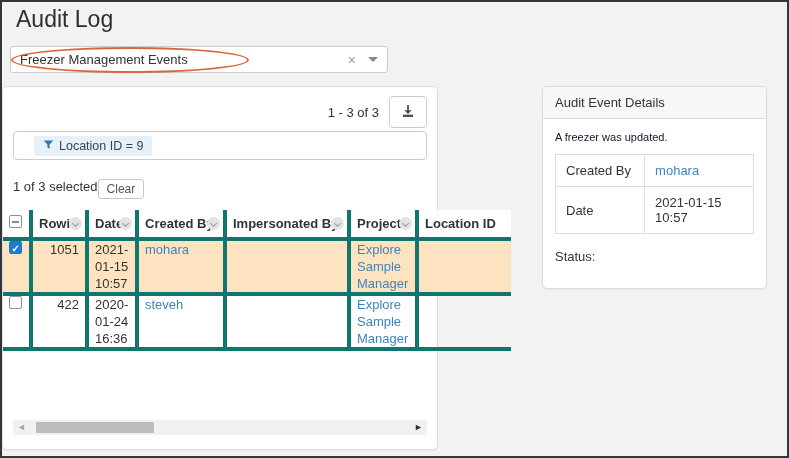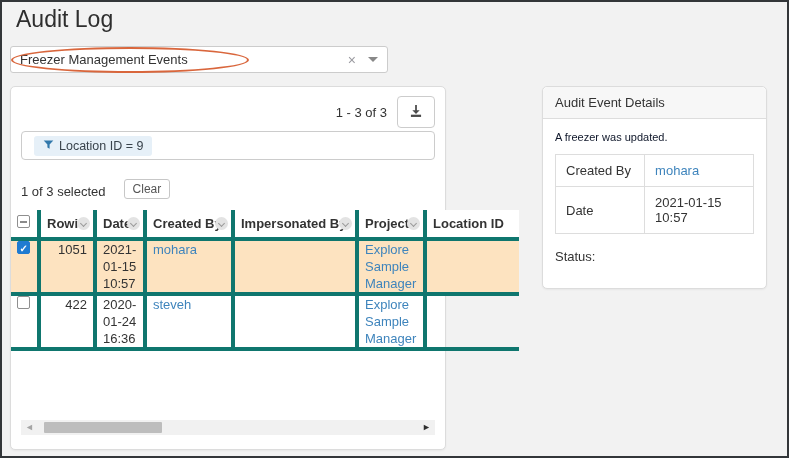--- a/index.html
+++ b/index.html
@@ -33,46 +33,46 @@
   .annotation-ellipse {
     position: absolute; left: 9px; top: 45px; width: 238px; height: 26px;
     border: 2.5px solid #d9663c; border-radius: 50%;
     pointer-events: none; z-index: 5;
   }
   
   .panel {
     position: absolute; background: #fff; border: 1px solid #dcdcdc;
     border-radius: 5px; box-shadow: 0 1px 2px rgba(0,0,0,.05);
   }
-  .grid-panel { left: 8px; top: 84px; width: 436px; height: 364px; }
+  .grid-panel { left: 0; top: 84px; width: 436px; height: 364px; }
   .details-panel { left: 540px; top: 84px; width: 225px; height: 203px; }
   
   .pagination {
     position: absolute; top: 18px; right: 58px; font-size: 13px; color: #333;
   }
   .export-btn {
     position: absolute; top: 9px; right: 10px; width: 38px; height: 32px;
     border: 1px solid #ccc; border-radius: 4px; background: #fff;
     display: flex; align-items: center; justify-content: center; cursor: pointer;
   }
   .export-btn svg { fill: #4a4a4a; }
   .filter-bar {
     position: absolute; top: 44px; left: 10px; right: 10px; height: 29px;
     border: 1px solid #ccc; border-radius: 4px;
-    display: flex; align-items: center; padding: 0 12px;
+    display: flex; align-items: center; padding: 0 20px;
   }
   .filter-chip {
     display: inline-flex; align-items: center; gap: 5px;
     background: #e6f0f8; border-radius: 3px; padding: 3px 9px;
     font-size: 12.5px; color: #39434c; cursor: pointer;
   }
   .filter-chip svg { fill: #3178ab; }
   .selection-row {
     position: absolute; top: 92px; left: 10px; right: 10px;
-    display: flex; align-items: flex-end; gap: 18px; font-size: 13px;
+    display: flex; align-items: flex-start; gap: 0; font-size: 13px;
   }
   .clear-btn {
     border: 1px solid #c7c7c7; border-radius: 3px; background: #fff;
     font-size: 12px; color: #555; padding: 2px 8px; cursor: pointer;
     font-family: "Liberation Sans", sans-serif;
   }
   
   table.grid {
     position: absolute; top: 123px; left: 0; width: 508px;
     border-collapse: collapse; font-size: 13px; table-layout: fixed;

